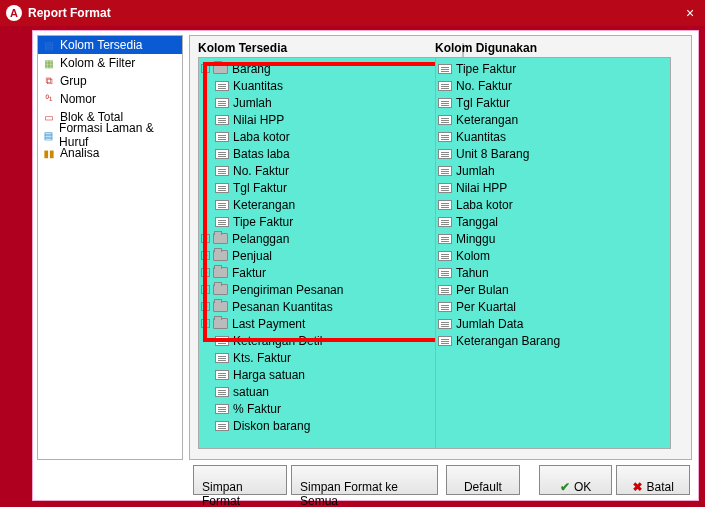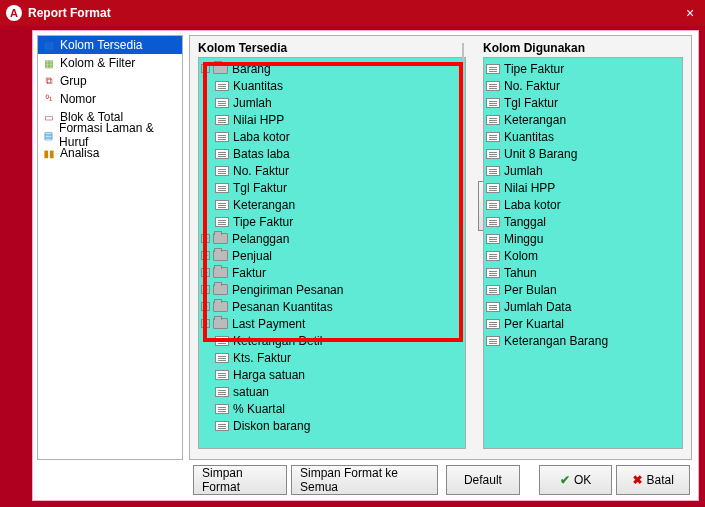--- a/index.html
+++ b/index.html
@@ -8,35 +8,35 @@
   .logo { width: 16px; height: 16px; border-radius: 50%; background: #fff; color: #b80718; display:flex; align-items:center; justify-content:center; font-weight:bold; font-size:11px; margin-right:6px;}
   .title-text { flex: 1; font-weight: bold; }
   .close-btn { width: 18px; height: 18px; display:flex; align-items:center; justify-content:center; color:#fff; font-size:14px; cursor:pointer;}
   .workarea { position:absolute; top:30px; left:6px; right:6px; bottom:6px; background:#fff; border:1px solid #f9a8d4;margin-left:26px; }
   .sidebar { position:absolute; left:4px; top:4px; width:146px; bottom:40px; background:#fff; border:1px solid #b0b0b0; overflow:hidden;}
   .side-item { display:flex; align-items:center; height:18px; padding:0 4px; cursor:pointer;}
   .side-item.selected { background:#0a5bd3; color:#fff;}
   .sic { width:14px; height:14px; margin-right:4px; display:inline-flex; align-items:center; justify-content:center; font-size:10px;}
   .mainarea { position:absolute; left:156px; top:4px; right:6px; bottom:40px; border:1px solid #b0b0b0; background:#f4f4f4; padding:8px; }
   .col-left { position:absolute; left:8px; top:5px; width:268px; bottom:8px;}
-  .col-right { position:absolute; right:8px; top:5px; width:200px; bottom:8px;}
+  .col-right { position:absolute; right:20px; top:5px; width:236px; bottom:8px;}
   .col-title { font-weight:bold; margin-bottom:2px; }
   .listbox { border:1px solid #aaa; background:#5eead4; height: calc(100% - 18px); overflow:auto; padding:2px;}
   .item { display:flex; align-items:center; height:17px; white-space:nowrap;}
   .expander { width:9px; height:9px; border:1px solid #888; margin:0 3px 0 0; font-size:8px; line-height:7px; text-align:center; display:inline-block; color:#555;}
   .spacer { display:inline-block; }
   .folder-ic { width:15px; height:11px; background:#bbb; border:1px solid #888; border-radius:1px; margin-right:4px; position:relative; display:inline-block;}
   .folder-ic:before{content:"";position:absolute;top:-3px;left:0;width:6px;height:3px;background:#bbb;border:1px solid #888;border-bottom:none;}
   .field-ic { width:14px; height:10px; border:1px solid #888; background:#fff; margin-right:4px; display:inline-block; position:relative;}
   .field-ic:after{content:"";position:absolute;left:2px;top:2px;right:2px;height:1px;background:#888;box-shadow:0 2px 0 #888, 0 4px 0 #888;}
   .move-btn { position:absolute; left:288px; top:145px; width:32px; height:50px; border:1px solid #888; background:linear-gradient(#f8f8f8,#e0e0e0); display:flex;align-items:center;justify-content:center; cursor:pointer; color:#555; font-size:14px;}
   .redbox { position:absolute; border:4px solid #ff0000; pointer-events:none; left:5px; top:21px; width:260px; height:280px;}
   .scrollind { position:absolute; right:2px; top:2px; width:2px; height:180px; background:#c0c0c0;}
   .bottombar { position:absolute; left:0; right:0; bottom:4px; height:32px; display:flex; align-items:center; padding:0 8px 0 160px; gap:4px;}
-  .btn { height:24px; border:1px solid #888; background:linear-gradient(#f8f8f8,#e4e4e4); padding:14px 8px; display:flex; align-items:center; cursor:pointer; font-size:12px;}
+  .btn { height:24px; border:1px solid #888; background:linear-gradient(#f8f8f8,#e4e4e4); padding:14px 8px; display:flex; cursor:pointer; font-size:12px;}
   .spacer-flex { flex:1; }
   .check { color:#2a8a2a; font-weight:bold; margin-right:4px;}
   .xmark { color:#c00; font-weight:bold; margin-right:4px;}
   .ic-list{color:#2a6fd6}.ic-filter{color:#7a4;}
   .ic-grup{color:#c33}.ic-nomor{color:#c33}.ic-blok{color:#c33}.ic-form{color:#28c}.ic-analisa{color:#c80}
 </style>
 </head>
 <body>
 
 <div class="titlebar">
@@ -200,21 +200,21 @@
           <div class="item">
             <span class="spacer" style="width: 0px;"></span>
             <span class="spacer" style="width: 14px;"></span>
             <span class="field-ic"></span>
             <span>satuan</span>
           </div>
           <div class="item">
             <span class="spacer" style="width: 0px;"></span>
             <span class="spacer" style="width: 14px;"></span>
             <span class="field-ic"></span>
-            <span>% Kuartal</span>
+            <span>% Faktur</span>
           </div>
           <div class="item">
             <span class="spacer" style="width: 0px;"></span>
             <span class="spacer" style="width: 14px;"></span>
             <span class="field-ic"></span>
             <span>Diskon barang</span>
           </div>
         </div>
       <div class="redbox"></div>
     </div>
@@ -277,25 +277,25 @@
           <div class="item">
             <span class="field-ic"></span>
             <span>Tahun</span>
           </div>
           <div class="item">
             <span class="field-ic"></span>
             <span>Per Bulan</span>
           </div>
           <div class="item">
             <span class="field-ic"></span>
+            <span>Per Kuartal</span>
+          </div>
+          <div class="item">
+            <span class="field-ic"></span>
             <span>Jumlah Data</span>
-          </div>
-          <div class="item">
-            <span class="field-ic"></span>
-            <span>Per Kuartal</span>
           </div>
           <div class="item">
             <span class="field-ic"></span>
             <span>Keterangan Barang</span>
           </div>
         </div>
     </div>
   </div>
 
   <div class="bottombar">

